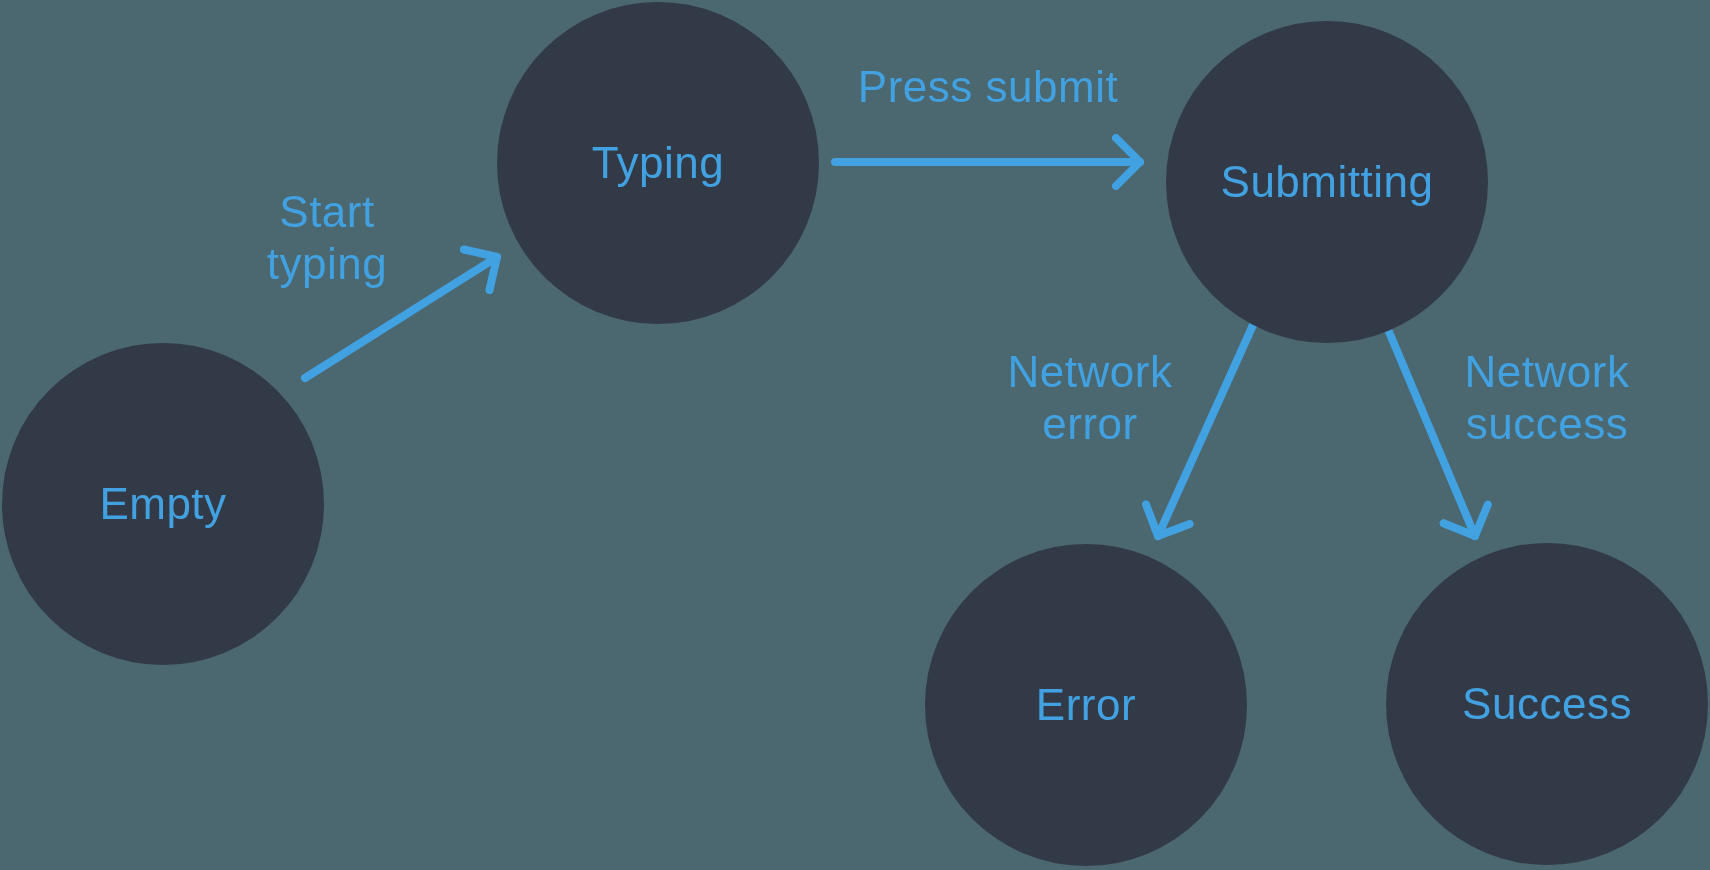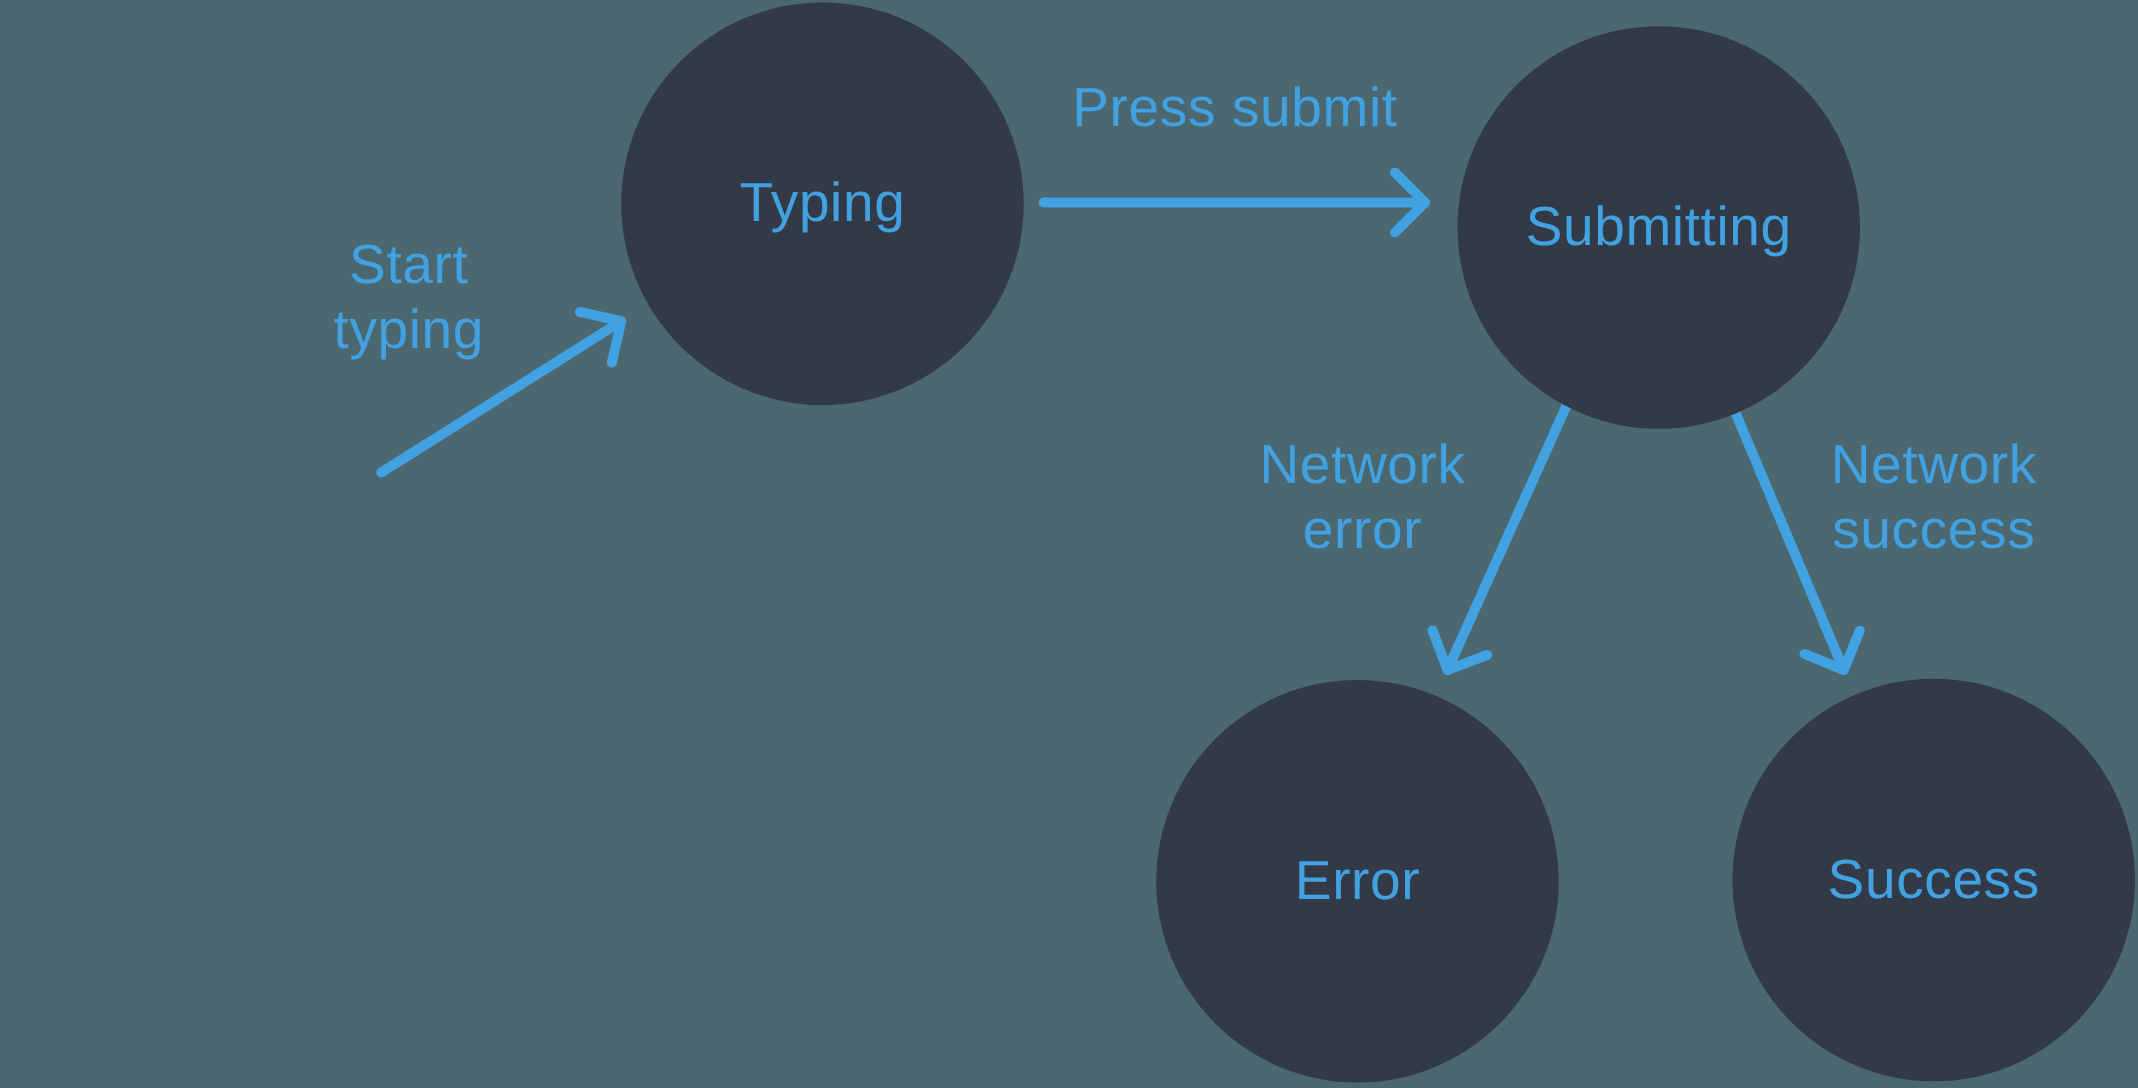--- a/index.html
+++ b/index.html
@@ -74,20 +74,23 @@
       <marker id="chev" markerUnits="strokeWidth" markerWidth="4.5" markerHeight="7" refX="3.5" refY="3.5" orient="auto">
         <path class="chev-path" d="M0.5,0.5 L3.5,3.5 L0.5,6.5" stroke-width="1"></path>
       </marker>
     </defs>
     <line x1="305" y1="378" x2="497" y2="257" marker-end="url(#chev)"></line>
     <line x1="835" y1="162" x2="1140" y2="162" marker-end="url(#chev)"></line>
     <line x1="1253" y1="325" x2="1158" y2="536" marker-end="url(#chev)"></line>
     <line x1="1387" y1="327" x2="1475" y2="536" marker-end="url(#chev)"></line>
   </svg>
 
+  <div class="node" style="left:2px; top:343px;">
+    <span class="node-label">Empty</span>
+  </div>
 
   <div class="node" style="left:497px; top:2px;">
     <span class="node-label">Typing</span>
   </div>
 
   <div class="node" style="left:1166px; top:21px;">
     <span class="node-label">Submitting</span>
   </div>
 
   <div class="node" style="left:925px; top:544px;">

